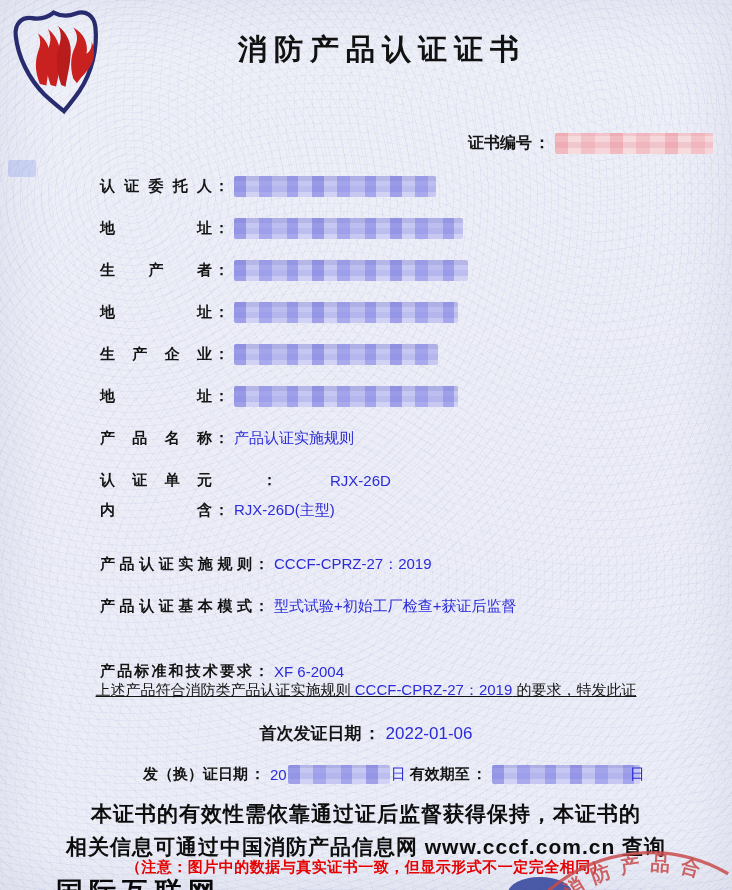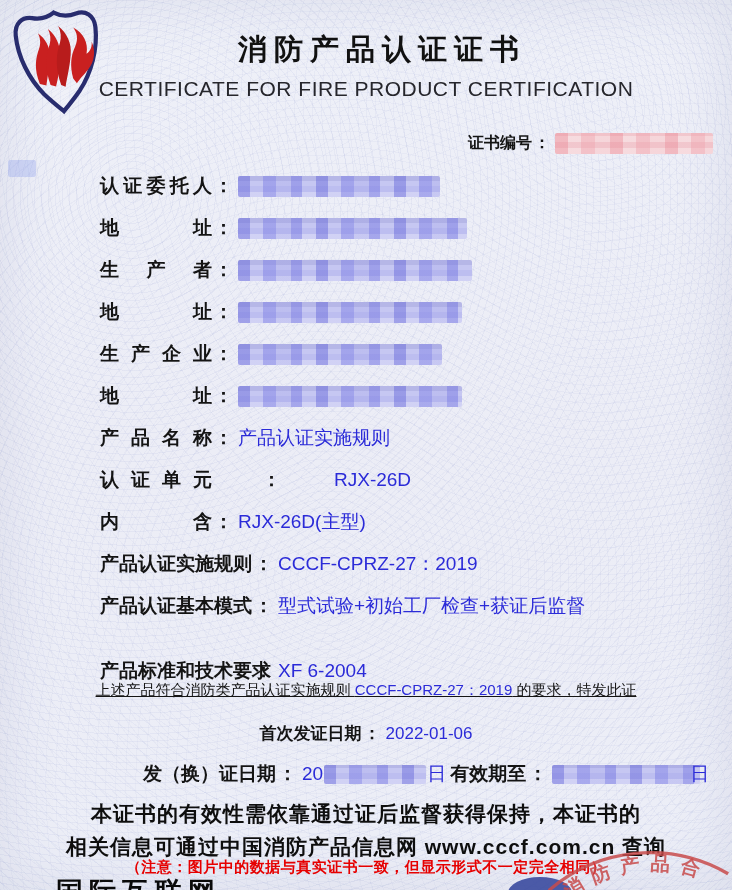--- a/index.html
+++ b/index.html
@@ -25,21 +25,21 @@
   }
   .subtitle{
     position:absolute;left:0;right:0;top:77px;
     text-align:center;font-size:21px;font-weight:400;
     letter-spacing:0.5px;color:#26262c;
   }
   .logo{position:absolute;left:6px;top:6px;transform:rotate(-6deg);}
   .row{
     position:absolute;left:100px;height:22px;
     display:flex;align-items:center;
-    font-size:19px;white-space:nowrap;
+    font-size:15px;white-space:nowrap;
   }
   .lbl{display:inline-block;width:112px;text-align:justify;text-align-last:justify;font-weight:600;}
   .lbl-long{display:inline-block;width:152px;text-align:justify;text-align-last:justify;font-weight:600;}
   .colon{font-weight:600;margin:0 5px 0 2px;}
   .val-blue{color:#2b2bd8;}
   .semi{font-weight:600;}
   .mz{display:inline-block;height:21px;border-radius:2px;}
   .mz-blue{
     background-color:#bdbef0;
     background-image:
@@ -78,21 +78,20 @@
 
   <svg class="logo" width="106" height="116" viewBox="0 0 100 110">
     <path d="M50 6 C56 10 64 11 71 9 C80 7 88 12 88 24 C88 44 80 66 67 82 C61 89 55 95 50 100 C45 95 39 89 33 82 C20 66 12 44 12 24 C12 12 20 7 29 9 C36 11 44 10 50 6 Z" fill="rgba(255,255,255,0.12)" stroke="#282c6e" stroke-width="4"></path>
     <path d="M30 72 C26 58 28 48 33 38 C35 34 35 28 33 24 C40 30 43 38 42 46 C41 56 38 66 36 74 Z" fill="#c92020"></path>
     <path d="M40 74 C36 58 38 46 43 36 C45 31 45 26 43 21 C50 28 53 37 52 46 C51 58 48 68 45 76 Z" fill="#c92020"></path>
     <path d="M50 75 C46 58 48 46 53 35 C55 30 55 24 53 19 C61 27 64 37 62 47 C60 59 56 69 54 77 Z" fill="#b81c1c"></path>
     <path d="M62 70 C60 58 62 48 67 40 C71 33 70 27 67 22 C76 28 80 38 77 48 C81 46 83 42 83 37 C86 46 84 56 77 63 C72 68 67 72 65 75 Z" fill="#c92020"></path>
   </svg>
 
   <div class="title">消防产品认证证书</div>
-  <div class="subtitle">CERTIFICATE FOR FIRE PRODUCT CERTIFICATION</div>
 
   <div class="artifact"></div>
 
   <div class="row" style="top:132px;left:468px;font-size:16px;">
     <span class="semi">证书编号</span>
     <span class="colon">：</span>
     <span class="mz mz-pink" style="width:158px;"></span>
   </div>
 
   <div class="row" style="top:175px;">
@@ -128,21 +127,21 @@
   <div class="row" style="top:427px;">
     <span class="lbl">产品名称</span>
     <span class="colon">：</span>
     <span class="val-blue">产品认证实施规则</span>
   </div>
   <div class="row" style="top:469px;gap:48px;">
     <span class="lbl">认证单元</span>
     <span class="colon">：</span>
     <span class="val-blue">RJX-26D</span>
   </div>
-  <div class="row" style="top:511px;justify-content:flex-end;">
+  <div class="row" style="top:499px;justify-content:flex-end;">
     <span class="lbl">内含</span>
     <span class="colon">：</span>
     <span class="val-blue">RJX-26D(主型)</span>
   </div>
   <div class="row" style="top:553px;align-items:center;">
     <span class="lbl-long">产品认证实施规则</span>
     <span class="colon">：</span>
     <span class="val-blue">CCCF-CPRZ-27：2019</span>
   </div>
   <div class="row" style="top:595px;">

